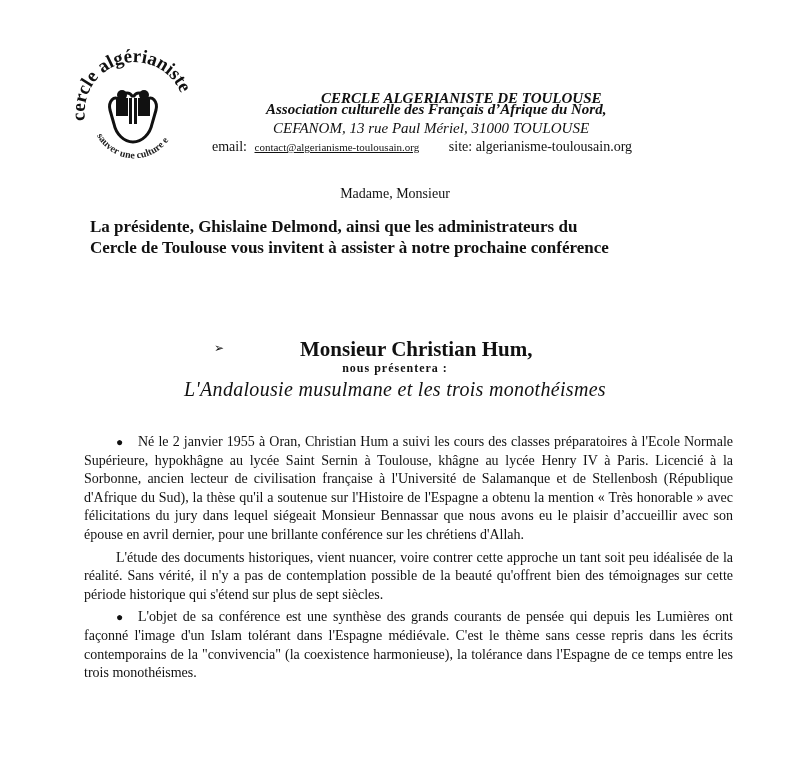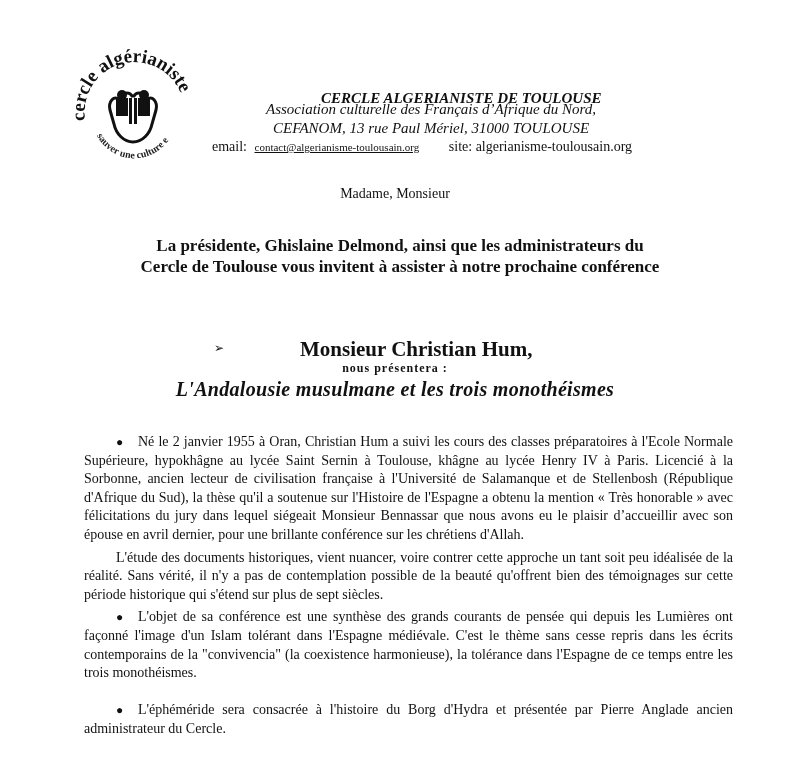--- a/index.html
+++ b/index.html
@@ -5,34 +5,34 @@
     html, body { margin: 0; padding: 0; background: #ffffff; }
     body {
       width: 790px; height: 770px; position: relative; overflow: hidden;
       font-family: "Liberation Serif", "DejaVu Serif", serif; color: #111;
     }
     .logo {
       position: absolute; left: 58px; top: 42px; width: 150px; height: 140px;
     }
     .hdr { position: absolute; font-style: italic; font-size: 15px; white-space: nowrap; }
     .hdr-title { left: 321px; top: 90px; font-weight: bold; font-size: 15px; }
-    .hdr-l2 { left: 266px; top: 101px; }
+    .hdr-l2 { left: 266px; top: 101px; font-weight: bold; }
     .hdr-l3 { left: 273px; top: 120px; }
     .hdr-email { position: absolute; left: 212px; top: 139px; font-size: 14px; white-space: nowrap; font-style: normal; }
     .hdr-email a { font-size: 11px; color: #111; text-decoration: underline; margin-left: 4px; }
     .hdr-email .site { margin-left: 26px; margin-top: 23px; }
     .salut { position: absolute; left: 0; width: 790px; top: 186px; text-align: center; font-size: 14px; }
-    .invite { position: absolute; left: 90px; width: 620px; top: 235px; text-align: center; font-size: 17px; line-height: 21px; }
+    .invite { position: absolute; left: 90px; width: 620px; top: 216px; font-size: 17px; line-height: 21px; }
     .invite .b { font-weight: bold; display: block; }
     .invite .n { display: block; font-size: 17px; }
     .speaker-row { position: absolute; top: 337px; left: 0; width: 790px; }
     .arrow { position: absolute; left: 214px; top: 4px; font-size: 12px; }
     .speaker { position: absolute; left: 300px; top: 0; font-weight: bold; font-size: 21px; white-space: nowrap; }
     .presents { position: absolute; left: 0; width: 790px; top: 361px; text-align: center; font-weight: bold; font-size: 12px; letter-spacing: 1px; }
-    .talk { position: absolute; left: 0; width: 790px; top: 378px; text-align: center; font-style: italic; font-size: 20px; letter-spacing: 0.3px; font-weight: bold; }
+    .talk { position: absolute; left: 0; width: 790px; top: 378px; text-align: center; font-style: italic; font-size: 20px; letter-spacing: 0.3px; }
     .body-text { position: absolute; left: 80px; width: 657px; top: 429px; font-size: 14px; line-height: 18.6px; text-align: justify; }
     .body-text p { margin: 4px; text-indent: 32px; }
     .body-text p.gap { margin-top: 18.6px; }
     .bullet { display: inline-block; width: 22px; text-indent: 0; font-size: 12px; }
   </style>
 </head>
 <body>
 
 <div class="logo">
   <svg width="150" height="140" viewBox="0 0 150 140">
@@ -80,14 +80,13 @@
   <span class="arrow">➢</span>
   <span class="speaker">Monsieur Christian Hum,</span>
 </div>
 <div class="presents">nous présentera :</div>
 <div class="talk">L'Andalousie musulmane et les trois monothéismes</div>
 
 <div class="body-text">
   <p><span class="bullet">●</span><span>Né le 2 janvier 1955 à Oran, Christian Hum a suivi les cours des classes préparatoires à l'Ecole Normale Supérieure, hypokhâgne au lycée Saint Sernin à Toulouse, khâgne au lycée Henry IV à Paris. Licencié à la Sorbonne, ancien lecteur de civilisation française à l'Université de Salamanque et de Stellenbosh (République d'Afrique du Sud), la thèse qu'il a soutenue sur l'Histoire de l'Espagne a obtenu la mention « Très honorable » avec félicitations du jury dans lequel siégeait Monsieur Bennassar que nous avons eu le plaisir d’accueillir avec son épouse en avril dernier, pour une brillante conférence sur les chrétiens d'Allah.</span></p>
   <p><span>L'étude des documents historiques, vient nuancer, voire contrer cette approche un tant soit peu idéalisée de la réalité. Sans vérité, il n'y a pas de contemplation possible de la beauté qu'offrent bien des témoignages sur cette période historique qui s'étend sur plus de sept siècles.</span></p>
   <p><span class="bullet">●</span><span>L'objet de sa conférence est une synthèse des grands courants de pensée qui depuis les Lumières ont façonné l'image d'un Islam tolérant dans l'Espagne médiévale. C'est le thème sans cesse repris dans les écrits contemporains de la "convivencia" (la coexistence harmonieuse), la tolérance dans l'Espagne de ce temps entre les trois monothéismes.</span></p>
-  <p class="gap"><span class="bullet">●</span><span>L'éphéméride sera consacrée à l'histoire du Borg d'Hydra et présentée par Pierre Anglade ancien administrateur du Cercle.</span></p>
 </div>
 
 </body></html>

